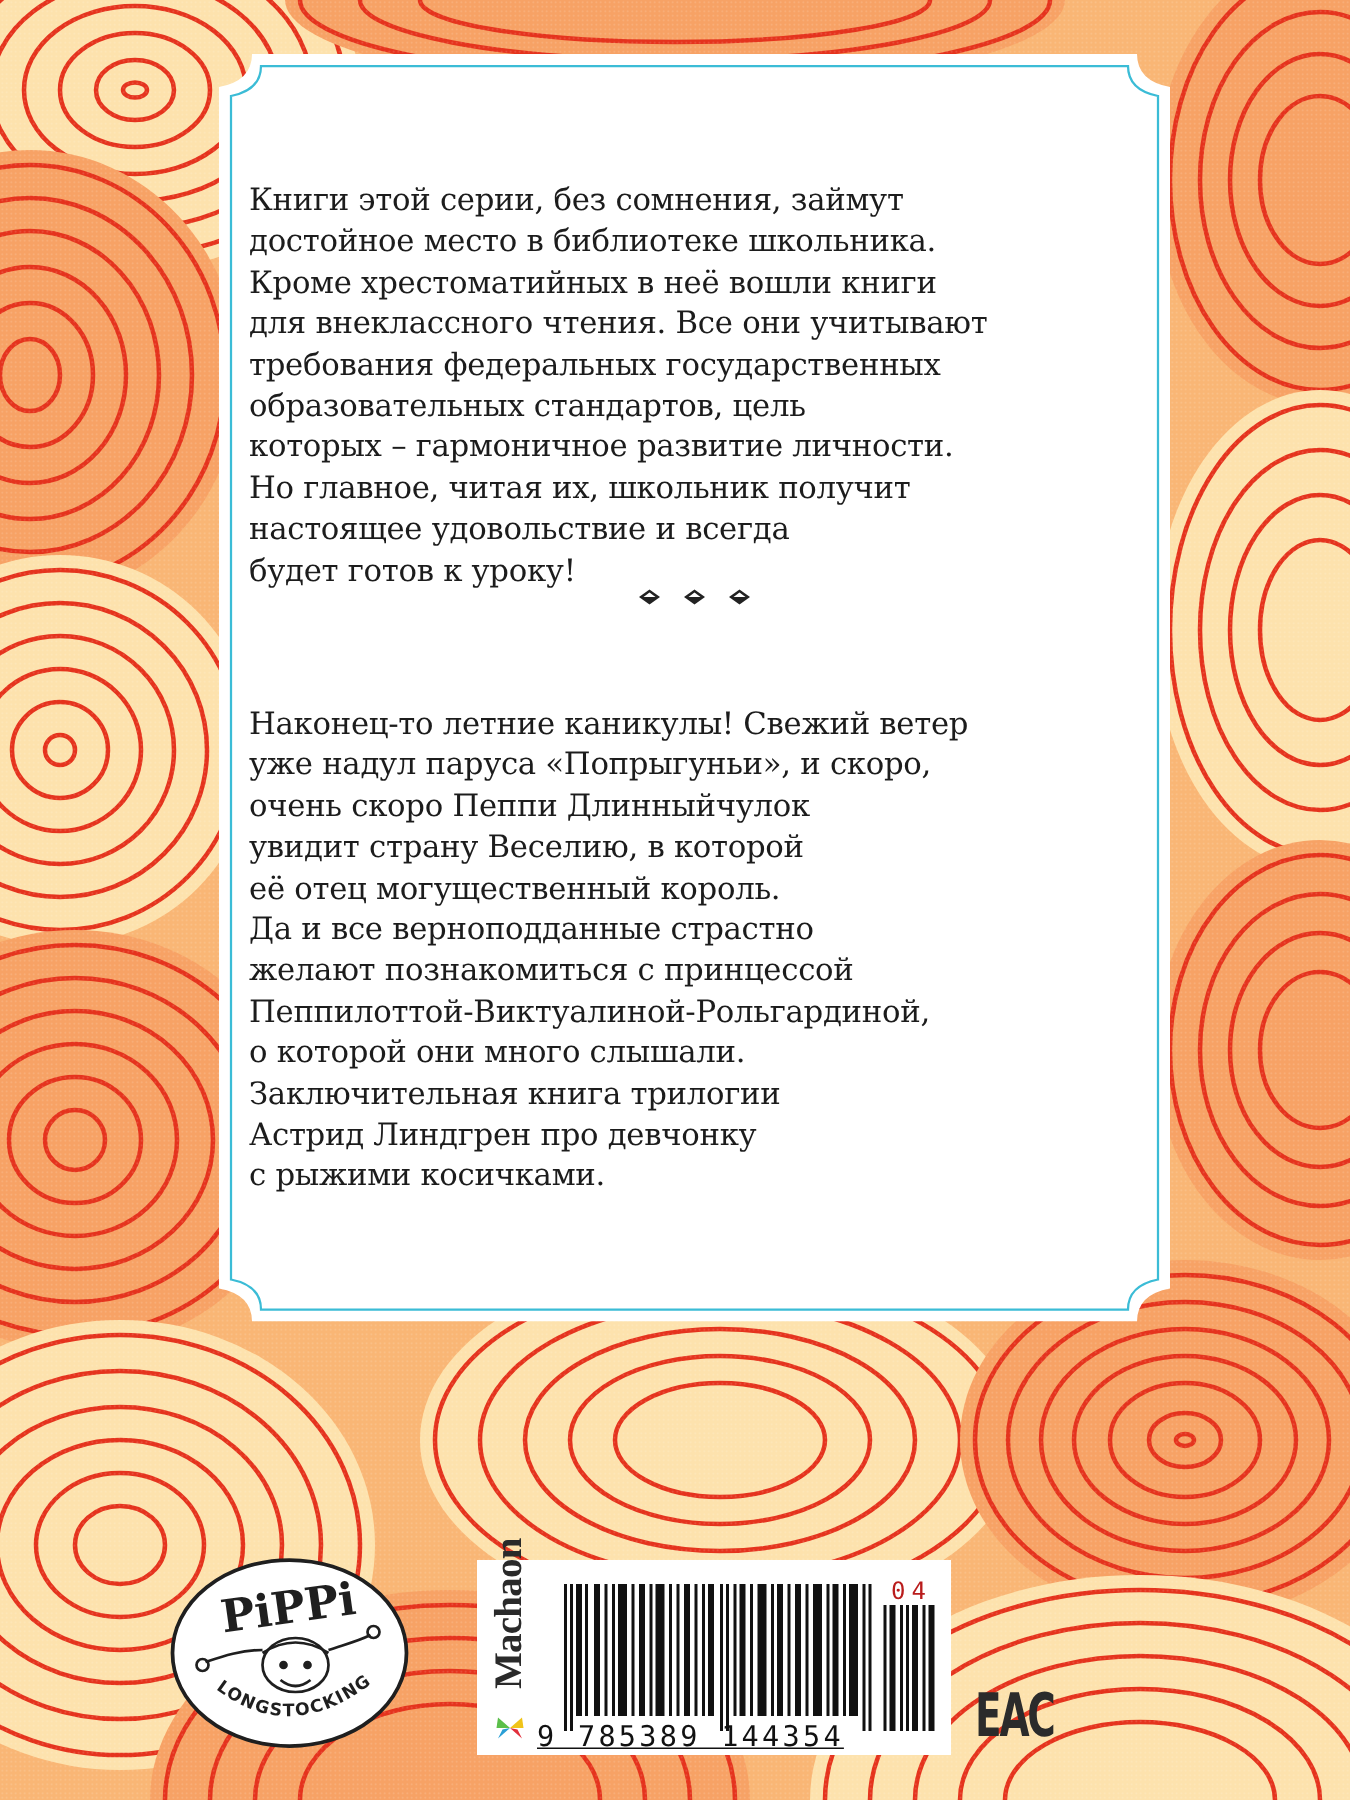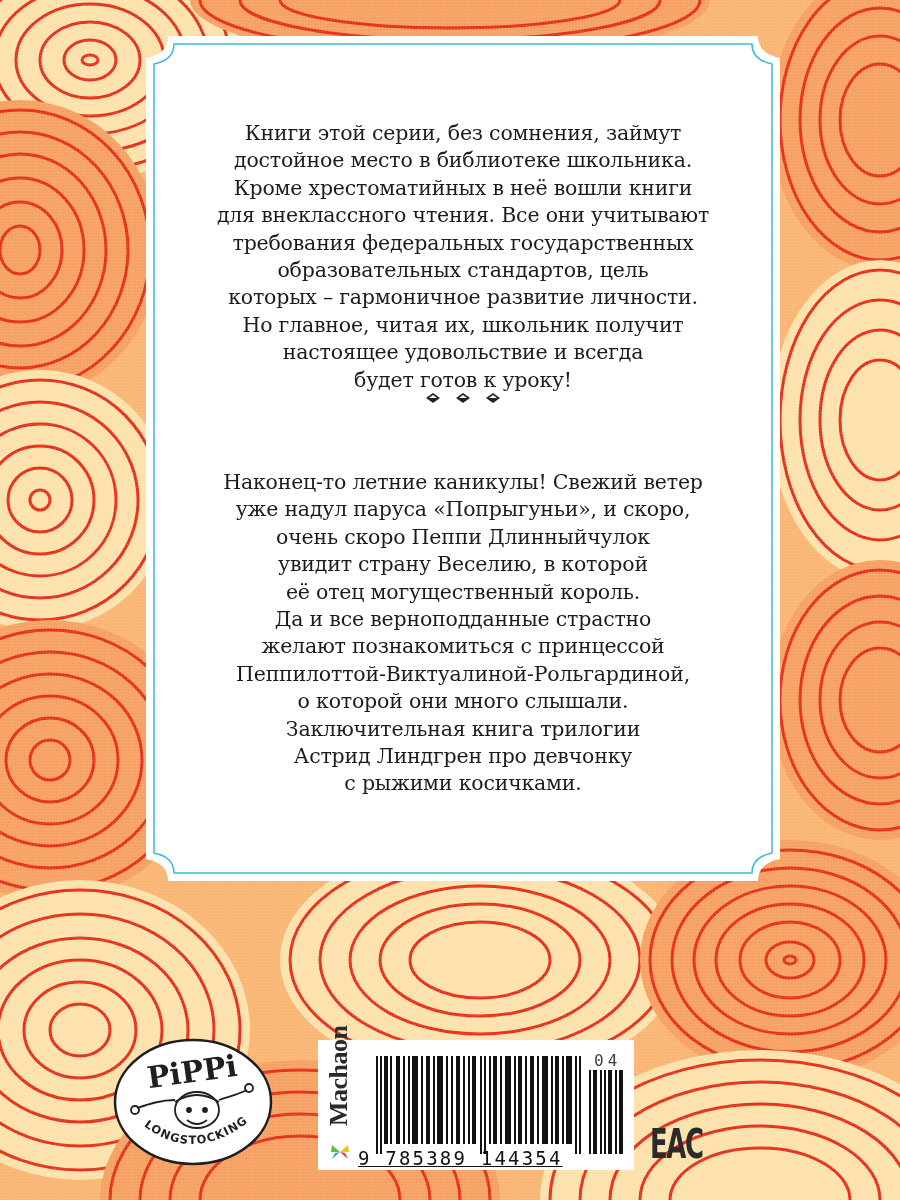--- a/index.html
+++ b/index.html
@@ -9,21 +9,21 @@
     font-family: "DejaVu Serif", serif;
   }
   #bg { position: absolute; left: 0; top: 0; width: 900px; height: 1200px; }
 
   .panel {
     position: absolute; left: 146px; top: 36px; width: 634px; height: 845px;
   }
   .panel svg.frame { position: absolute; left: 0; top: 0; }
   .panel-content {
     position: absolute; left: 20px; right: 20px; top: 0; bottom: 0;
-    text-align: center; color: #1c1c1c;
+    text-align: left; color: #1c1c1c;
   }
   .para {
     font-family: "DejaVu Serif", serif;
     font-size: 20.5px; line-height: 27.4px; letter-spacing: -0.2px;
     margin: 0; white-space: pre-line;
   }
   .para.intro { position: absolute; left: 0; right: 0; top: 84px; }
   .para.story { position: absolute; left: 0; right: 0; top: 433px; }
   .para.note {
     position: absolute; left: 0; right: 0; top: 737px;
@@ -52,21 +52,21 @@
   }
   .butterfly { position: absolute; left: 8px; top: 104px; }
   .bars { position: absolute; left: 58px; top: 16px; }
   .ean-digits {
     position: absolute; left: 40px; top: 107px;
     font-family: "DejaVu Sans Mono", monospace; font-size: 19px; color: #111;
     letter-spacing: 2.2px; white-space: pre; text-decoration: underline;
   }
   .addon-digits {
     position: absolute; left: 276px; top: 11px;
-    font-family: "DejaVu Sans Mono", monospace; font-size: 16px; color: #404040;
+    font-family: "DejaVu Sans Mono", monospace; font-size: 16px; color: #b91c1c;
     letter-spacing: 4px;
   }
   .eac-mark {
     position: absolute; left: 650px; top: 1124px;
     font-family: "DejaVu Sans Condensed", "DejaVu Sans", sans-serif;
     font-size: 40px; font-weight: bold; color: #2b2b2b; letter-spacing: -2px;
     transform: scaleX(0.72); transform-origin: left top; line-height: 1;
   }
 </style>
 </head>

